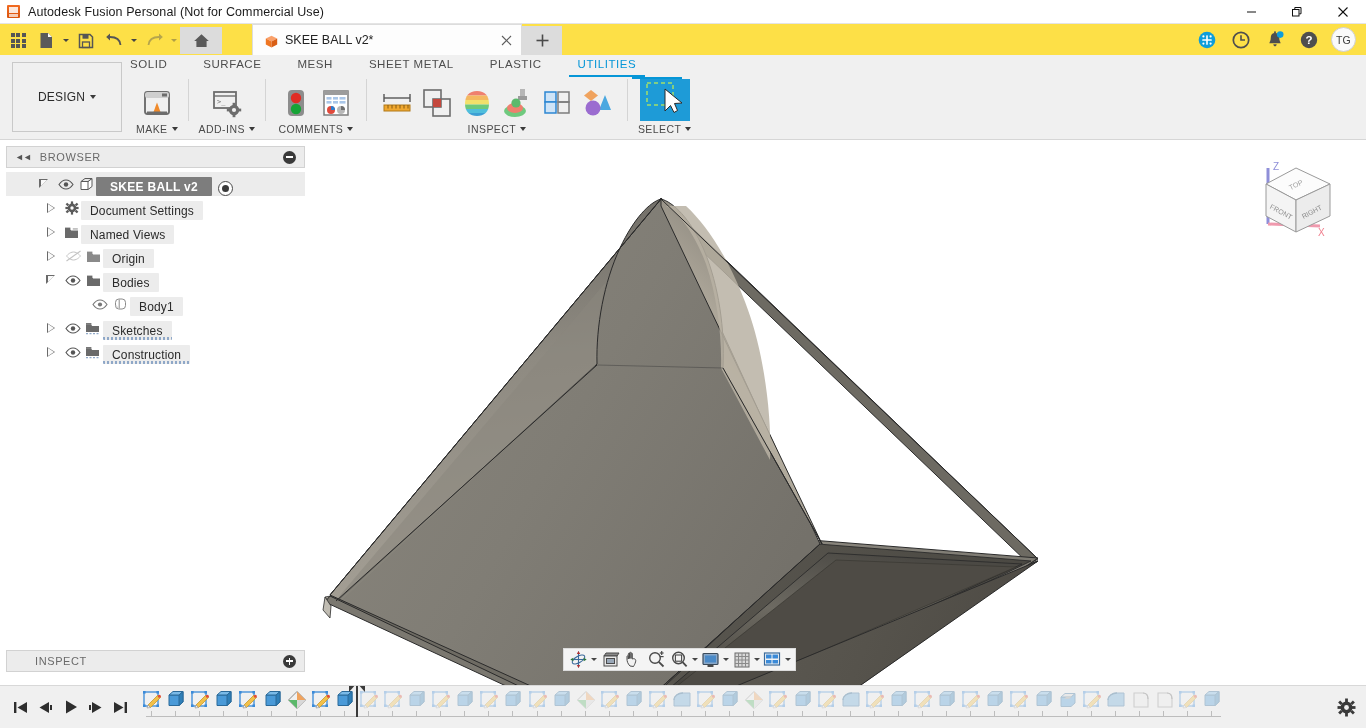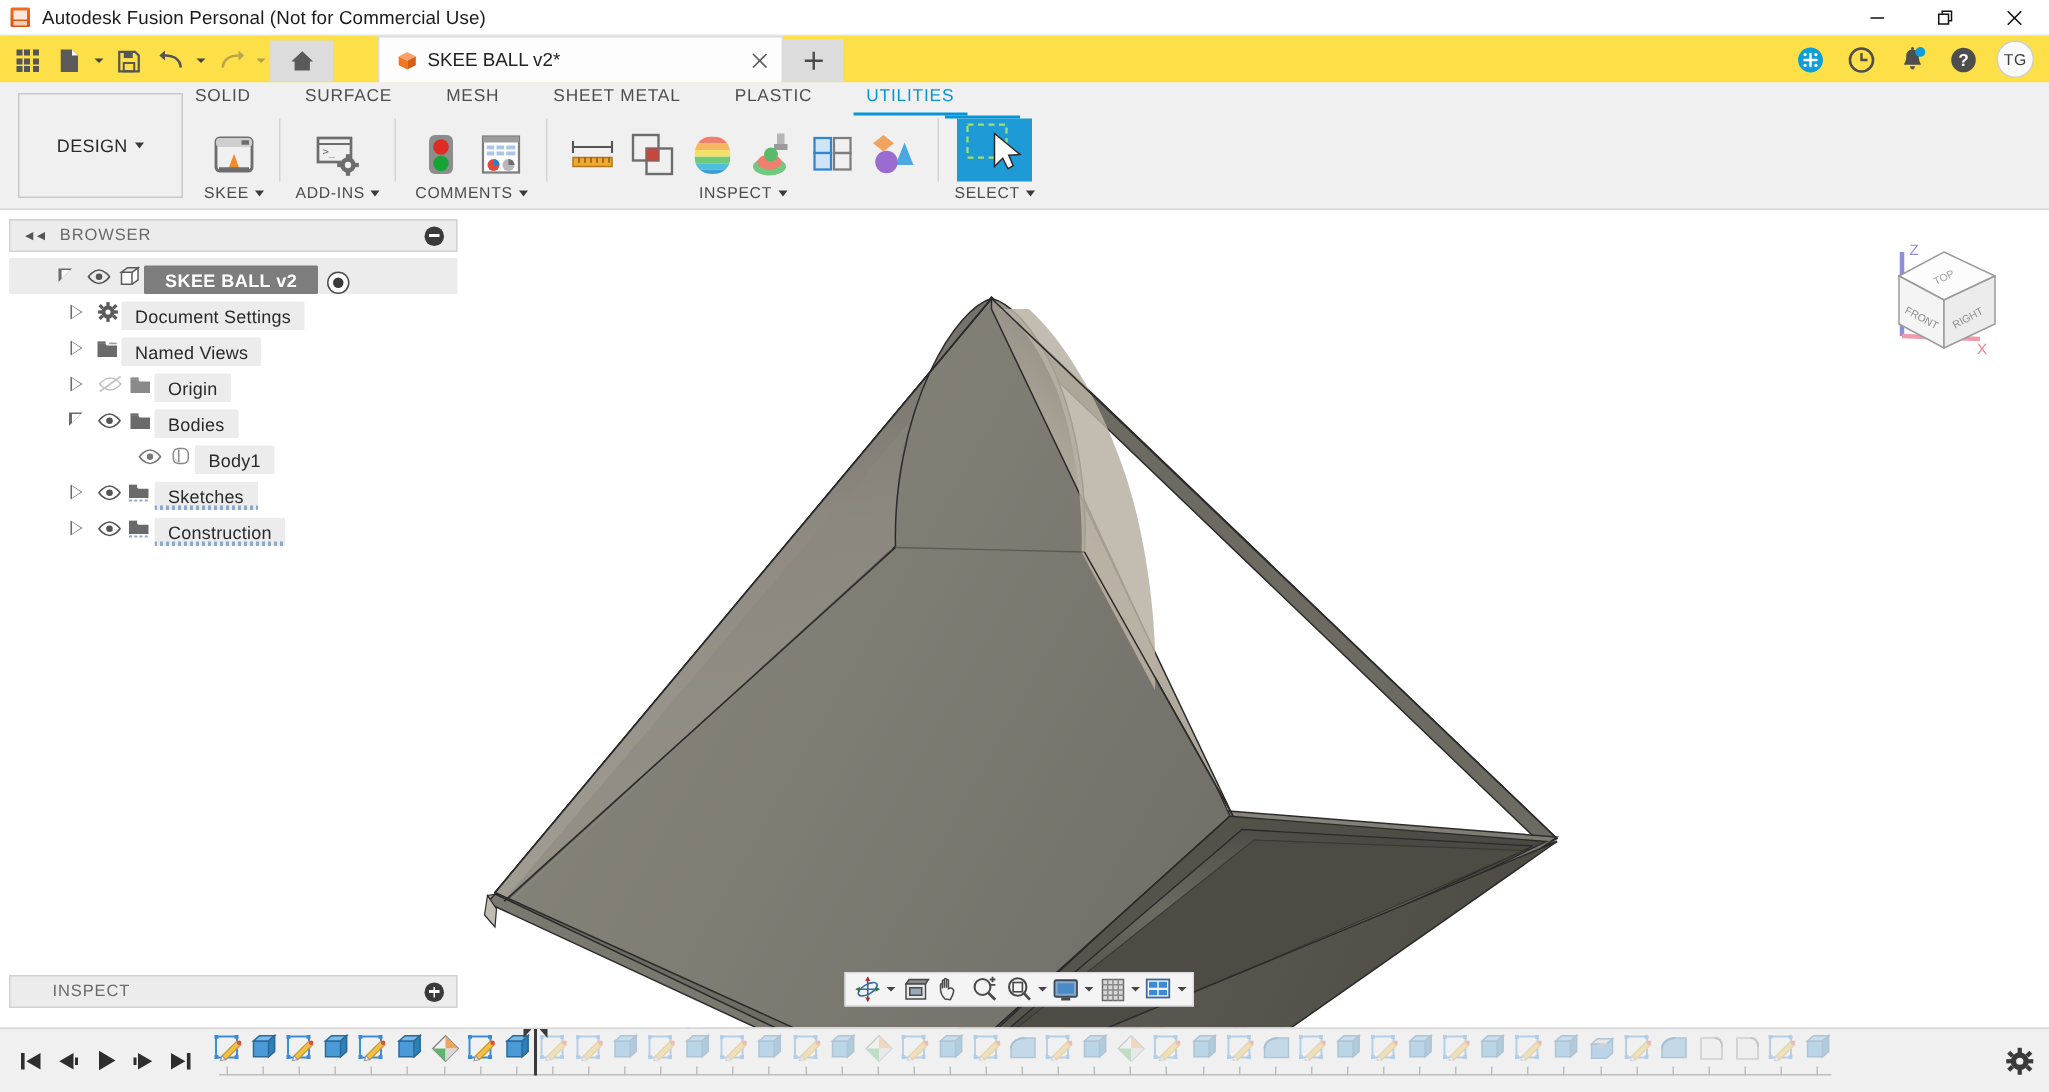--- a/index.html
+++ b/index.html
@@ -428,21 +428,21 @@
             <svg width="34" height="34" viewBox="0 0 34 34">
               <rect x="5" y="6" width="24" height="22" rx="2.5" fill="none" stroke="#6d6d6d" stroke-width="1.9"></rect>
               <rect x="5" y="6" width="24" height="6" rx="2.5" fill="#cfcfcf"></rect>
               <rect x="22" y="7.5" width="5" height="3" fill="#6d6d6d"></rect>
               <polygon points="13.5,26 17,16.5 20.5,26" fill="#f08a2a"></polygon>
               <rect x="7" y="25.5" width="20" height="2" fill="#6d6d6d"></rect>
             </svg>
           </div>
         </div>
         <div class="panel-foot">
-          <span>SKEE</span>
+          <span>MAKE</span>
           <span class="caret-d"></span>
         </div>
       </div>
 
       <div class="vsep"></div>
 
       <div class="panel">
         <div class="panel-row">
           <div class="cmdbtn">
             <svg width="34" height="34" viewBox="0 0 34 34">

